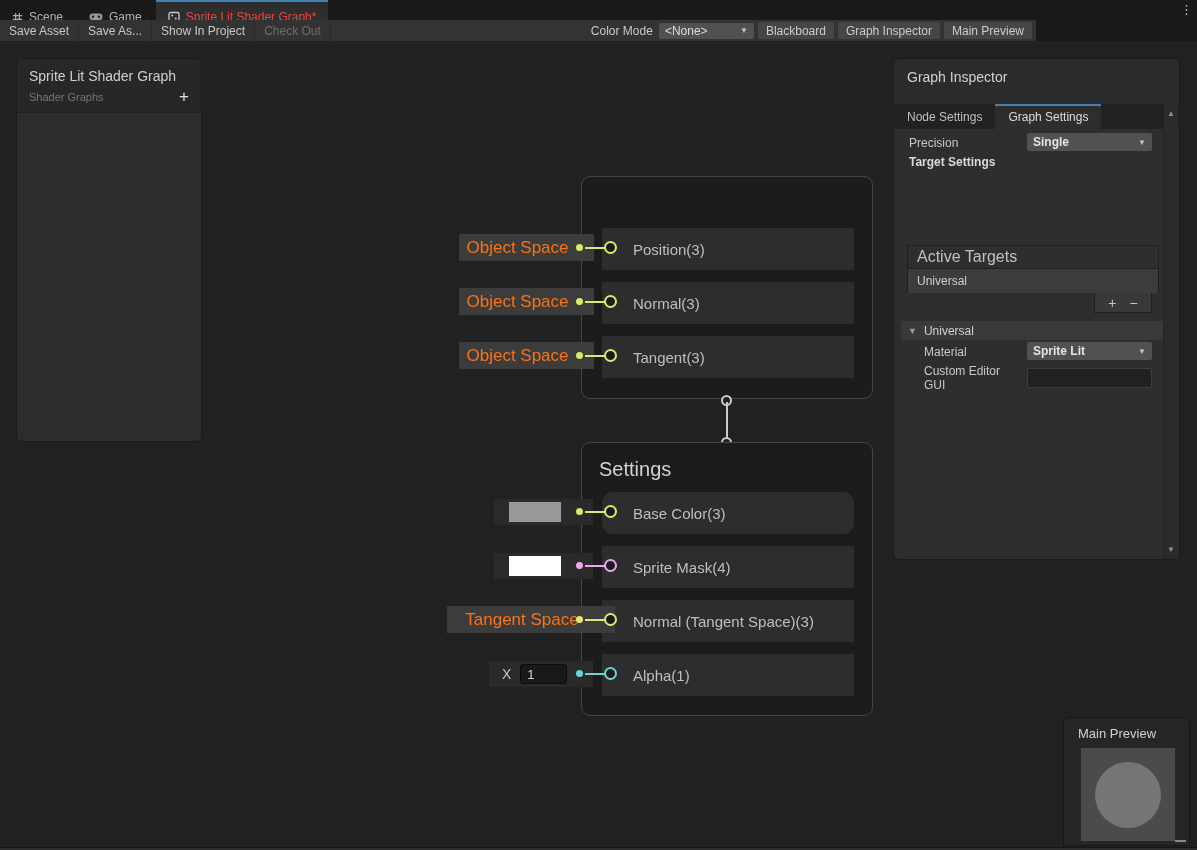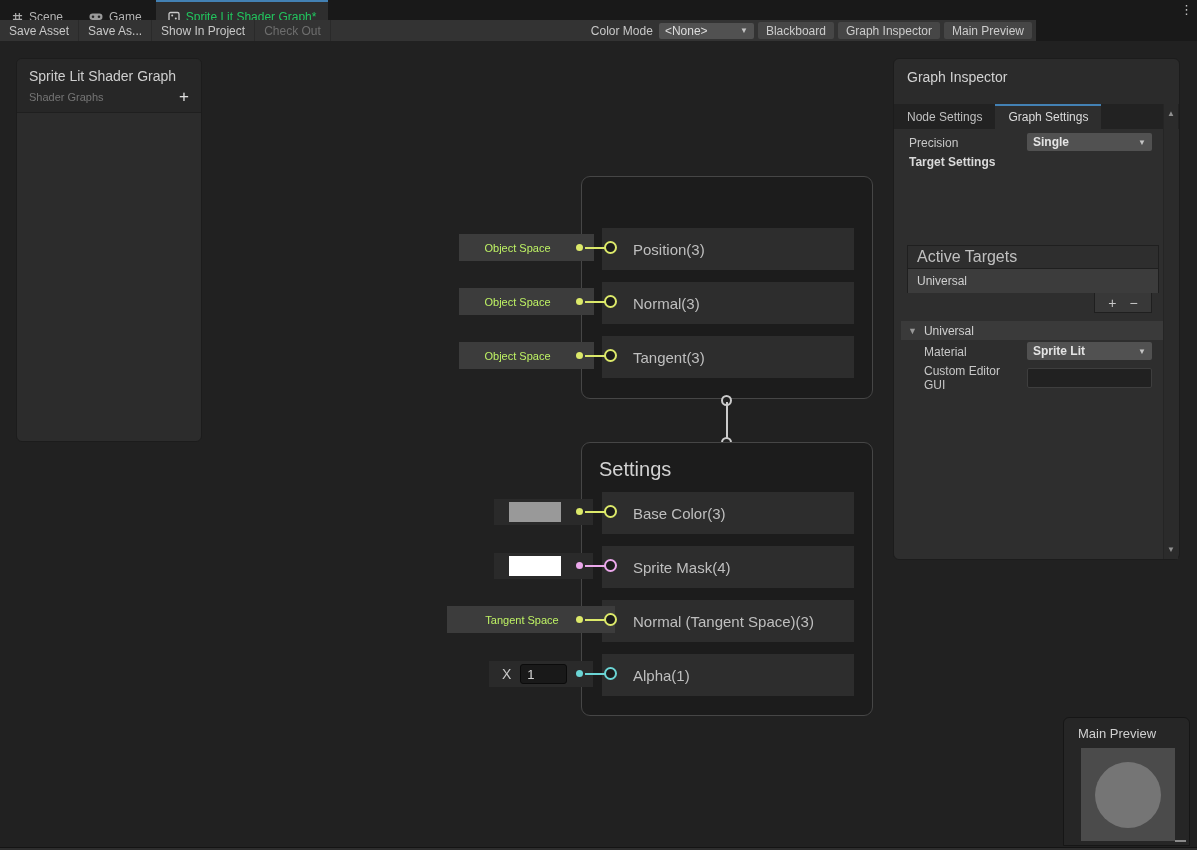--- a/index.html
+++ b/index.html
@@ -1,20 +1,20 @@
 <!DOCTYPE html>
 <html style="--accent: #4381B4;"><head>
 <meta charset="utf-8">
 <style>
   html,body{margin:0;padding:0;background:#191919;width:1197px;height:850px;overflow:hidden;
     font-family:"Liberation Sans","DejaVu Sans",sans-serif;-webkit-font-smoothing:antialiased;}
   
   #tabbar{position:absolute;left:0;top:0;width:1197px;height:20px;background:#191919;display:flex;align-items:stretch;}
   .tab{display:flex;align-items:center;gap:6px;padding:17px 12px;font-size:12px;color:#B4B4B4;margin-right:2px;}
-  .tab.active{background:#2E2E2E;color:#22c55e;box-shadow:inset 0 2px 0 0 var(--accent,#4381B4);}
+  .tab.active{background:#2E2E2E;color:#ef4444;box-shadow:inset 0 2px 0 0 var(--accent,#4381B4);}
   #tab-menu{position:absolute;right:4px;top:1px;color:#C0C0C0;font-size:13px;line-height:18px;}
   
   #toolbar{position:absolute;left:0;top:20px;width:1036px;height:21px;background:#333333;border-bottom:1px solid #1d4ed8;display:flex;align-items:center;}
   .tbtn{font-size:12px;color:#C8C8C8;padding:0 9px;height:21px;display:flex;align-items:center;border-right:1px solid #2A2A2A;}
   .tbtn.disabled{color:#6E6E6E;}
   #tb-right{margin-left:auto;display:flex;align-items:center;gap:4px;padding-right:4px;}
   #tb-right .label{font-size:12px;color:#C8C8C8;margin-right:2px;}
   .tb-drop{width:95px;height:16px;background:#515151;border-radius:2px;display:flex;align-items:center;font-size:12px;color:#DDDDDD;padding:0 6px;box-sizing:border-box;}
   .tb-drop .arr{margin-left:auto;font-size:8px;color:#C4C4C4;}
   .panelbtn{background:#464646;height:17px;display:flex;align-items:center;padding:0 8px;font-size:12px;color:#CCCCCC;border-radius:2px;}
@@ -26,21 +26,21 @@
   #bb-title{font-size:14px;color:#CFCFCF;}
   #bb-sub{display:flex;align-items:center;margin-top:6px;}
   #bb-subtitle{font-size:11px;color:#757575;}
   #bb-add{margin-left:auto;font-size:17px;color:#E0E0E0;line-height:14px;}
   
   .node{position:absolute;background:#1C1C1C;border:1px solid #464646;border-radius:9px;box-sizing:border-box;}
   .node-title{font-size:20px;color:#D2D2D2;padding:15px 0 0 17px;}
   .slot{position:absolute;left:20px;width:252px;height:42px;background:#2D2D2D;display:flex;align-items:center;}
   .slot-label{margin-left:31px;font-size:15px;color:#BFBFBF;}
   
-  .pill{position:absolute;background:#3C3C3C;height:27px;display:flex;align-items:center;justify-content:center;font-size:11px;color:#bef264;box-sizing:border-box;padding-right:18px;}
+  .pill{position:absolute;background:#3C3C3C;height:27px;display:flex;align-items:center;justify-content:center;font-size:17px;color:#f97316;box-sizing:border-box;padding-right:18px;}
   .wbox{position:absolute;background:#2A2A2A;height:26px;display:flex;align-items:center;box-sizing:border-box;}
   .swatch{width:52px;height:20px;margin-left:15px;}
   .port-dot{position:absolute;width:7px;height:7px;border-radius:50%;}
   .port-line{position:absolute;width:20px;height:2px;}
   .port-ring{position:absolute;width:9px;height:9px;border:2px solid #FFF;border-radius:50%;background:#1C1C1C;}
   .xlab{font-size:14px;color:#C8C8C8;margin-left:13px;}
   .numfield{width:47px;height:20px;margin-left:9px;background:#191919;border:1px solid #0B0B0B;border-radius:3px;color:#D6D6D6;font-size:13px;padding:0 0 0 6px;box-sizing:border-box;font-family:inherit;}
   
   .conn-line{position:absolute;width:2px;background:#CBCBCB;}
   .conn-ring{position:absolute;width:7px;height:7px;border:2px solid #CBCBCB;border-radius:50%;background:#212121;}
@@ -166,21 +166,21 @@
   <span class="port-dot" style="left: 576px; top: 311px; background: rgb(220, 233, 106);"></span>
   <span class="port-line" style="left: 585px; top: 314px; background: rgb(220, 233, 106);"></span>
   <span class="port-ring" style="left: 604px; top: 308px; border-color: rgb(220, 233, 106);"></span>
 
   <span class="conn-ring" style="left:721px;top:354px;"></span>
   <span class="conn-line" style="left:726px;top:361px;height:38px;"></span>
   <span class="conn-ring" style="left:721px;top:396px;"></span>
 
   <div class="node" style="left:581px;top:401px;width:292px;height:274px;">
     <div class="node-title">Settings</div>
-    <div class="slot" style="top:49px;">
+    <div class="slot" style="top:49px;border-radius:11px;">
       <span class="slot-label">Base Color(3)</span>
     </div>
     <div class="slot" style="top:103px;">
       <span class="slot-label">Sprite Mask(4)</span>
     </div>
     <div class="slot" style="top:157px;">
       <span class="slot-label">Normal (Tangent Space)(3)</span>
     </div>
     <div class="slot" style="top:211px;">
       <span class="slot-label">Alpha(1)</span>

